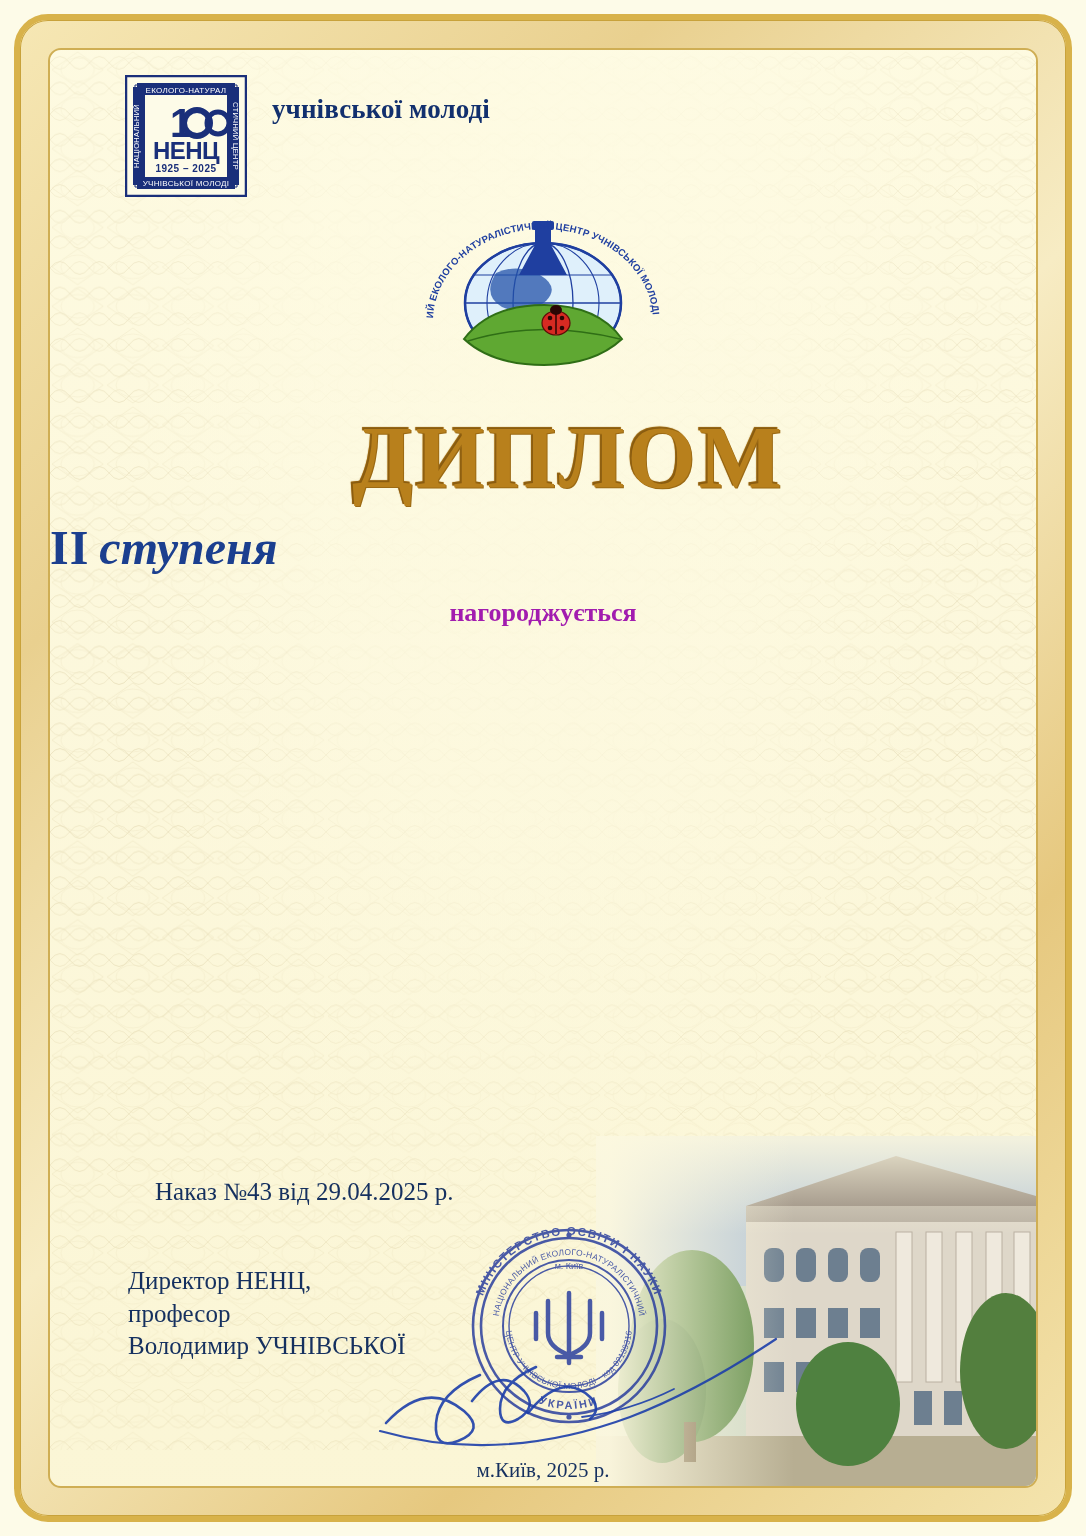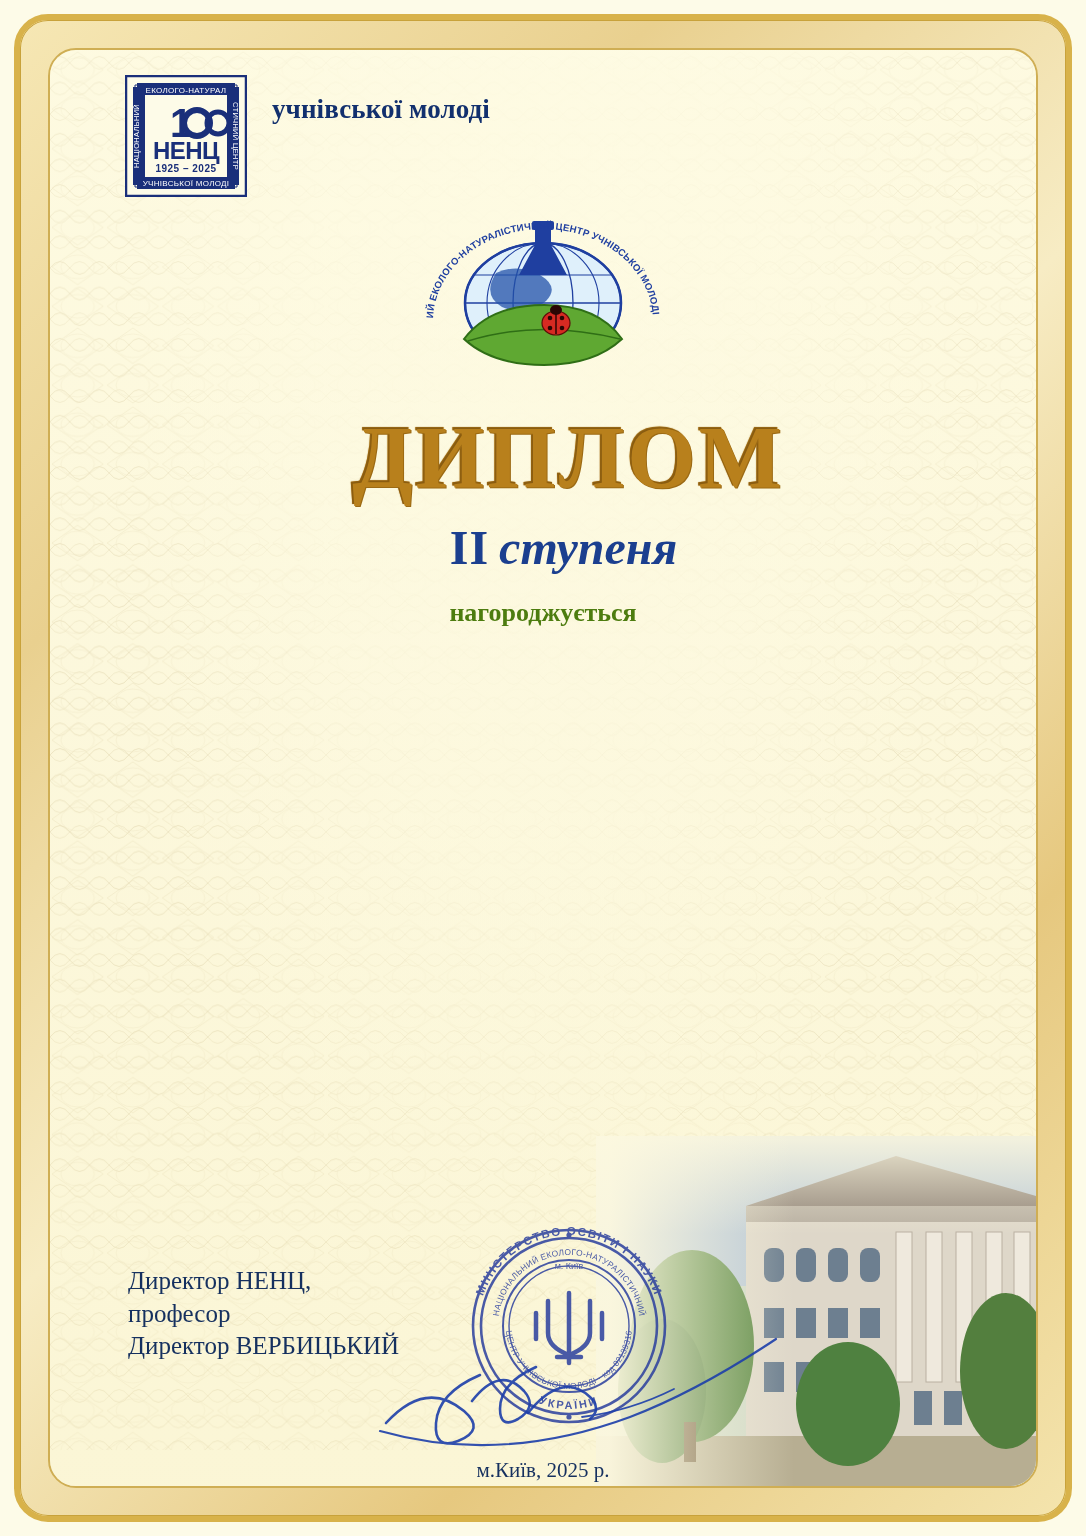--- a/index.html
+++ b/index.html
@@ -38,21 +38,21 @@
       linear-gradient(135deg, #f6e7b4 0%, #e9d08f 25%, #f7ecc4 50%, #e6c87f 75%, #f4e4ad 100%);
     box-shadow: 0 0 0 1px #c8a23b inset;
   }
   .frame-inner {
     position: absolute;
     left: 28px;
     top: 28px;
     right: 28px;
     bottom: 28px;
     border: 2px solid #cfae54;
-    border-radius: 28px;
+    border-radius: 13px;
     box-sizing: border-box;
     background: #fcf8df;
     overflow: hidden;
   }
 
   
   .guilloche {
     position: absolute;
     inset: 0;
     opacity: 0.55;
@@ -125,46 +125,45 @@
     background-clip: text;
     margin-left: 47px;
     -webkit-text-fill-color: transparent;
   }
 
   .degree {
     position: absolute;
     left: 0;
     right: 0;
     top: 470px;
-    text-align: center;
+    text-align: left;
     font-family: "Liberation Serif", serif;
     font-size: 48px;
     color: #1b3f8f;
     font-weight: bold;
-    padding-left: 41px;
   }
   .degree .roman {
     font-style: normal;
     letter-spacing: 1px;
   }
   .degree .word {
     font-style: italic;
     margin-left: 10px;
   }
 
   .awarded {
     position: absolute;
     left: 0;
     right: 0;
     top: 548px;
     text-align: center;
     font-family: "Liberation Serif", serif;
     font-weight: bold;
     font-size: 26px;
-    color: #4d7c0f;
+    color: #a21caf;
   }
 
   
   .recipient-area {
     position: absolute;
     left: 110px;
     right: 110px;
     top: 610px;
     height: 470px;
     text-align: center;
@@ -382,25 +381,26 @@
       <div class="diploma-title">ДИПЛОМ</div>
 
       <div class="degree">
         <span class="roman">II</span><span class="word">ступеня</span>
       </div>
 
       <div class="awarded">нагороджується</div>
 
       <div class="recipient-area"></div>
 
+      <div class="order-line">Наказ №43 від 29.04.2025 р.</div>
 
       <div class="signature-block">
         <div>Директор НЕНЦ,</div>
         <div>професор</div>
-        <div>Директор ВЕРБИЦЬКИЙ</div>
+        <div>Володимир УЧНІВСЬКОЇ</div>
       </div>
 
       <svg class="stamp" viewBox="0 0 218 218">
         <defs>
           <path id="outerArc" d="M 18 109 A 91 91 0 1 1 200 109"></path>
           <path id="outerArcBottom" d="M 26 109 A 83 83 0 1 0 192 109"></path>
           <path id="innerArc" d="M 38 109 A 71 71 0 1 1 180 109"></path>
           <path id="innerArcBottom" d="M 46 109 A 63 63 0 1 0 172 109"></path>
         </defs>
         <g fill="none" stroke="#2b3f9e" stroke-width="2.6">

